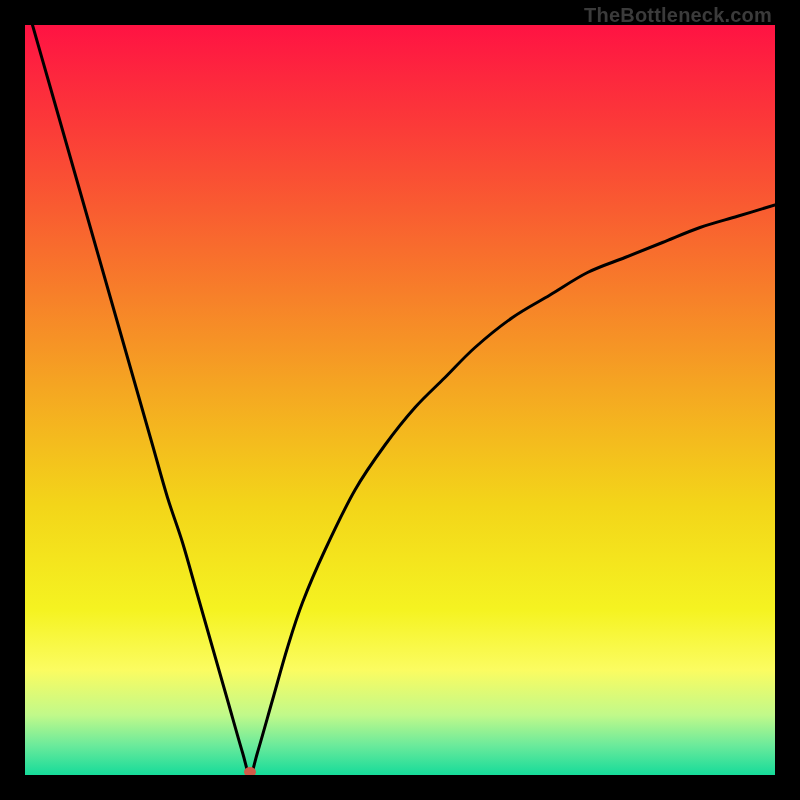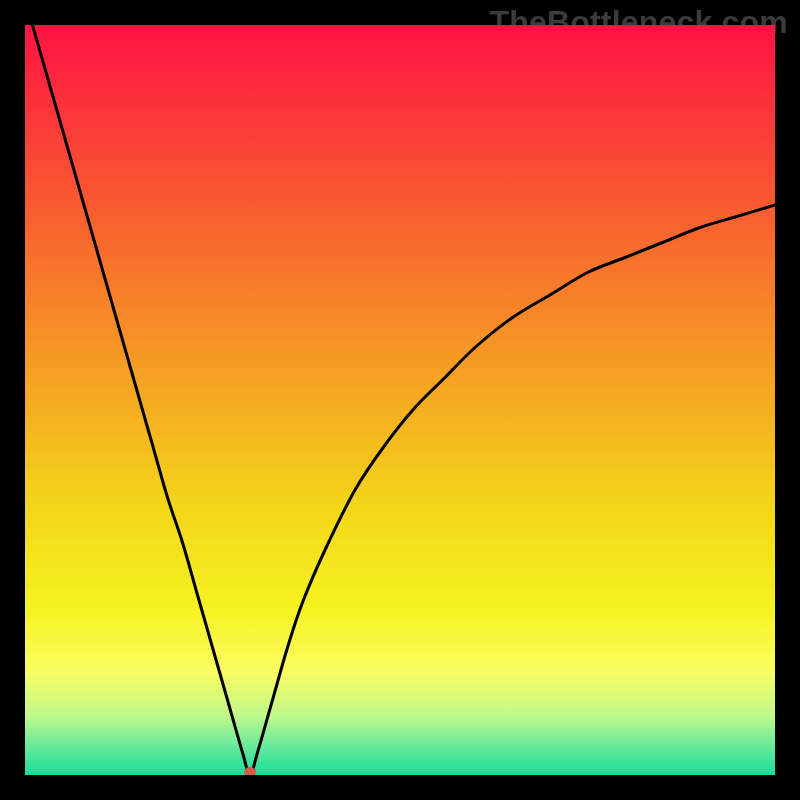--- a/index.html
+++ b/index.html
@@ -13,23 +13,23 @@
   }
   .frame {
     position: relative;
     width: 800px;
     height: 800px;
     background: #000;
   }
   .watermark {
     position: absolute;
     top: 4px;
-    right: 12px;
+    right: 28px;
     color: #3b3b3b;
-    font-size: 32px;
+    font-size: 20px;
     font-weight: 600;
     letter-spacing: 0.2px;
     user-select: none;
   }
   .plot-wrap {
     position: absolute;
     left: 25px;
     top: 25px;
     width: 750px;
     height: 750px;

